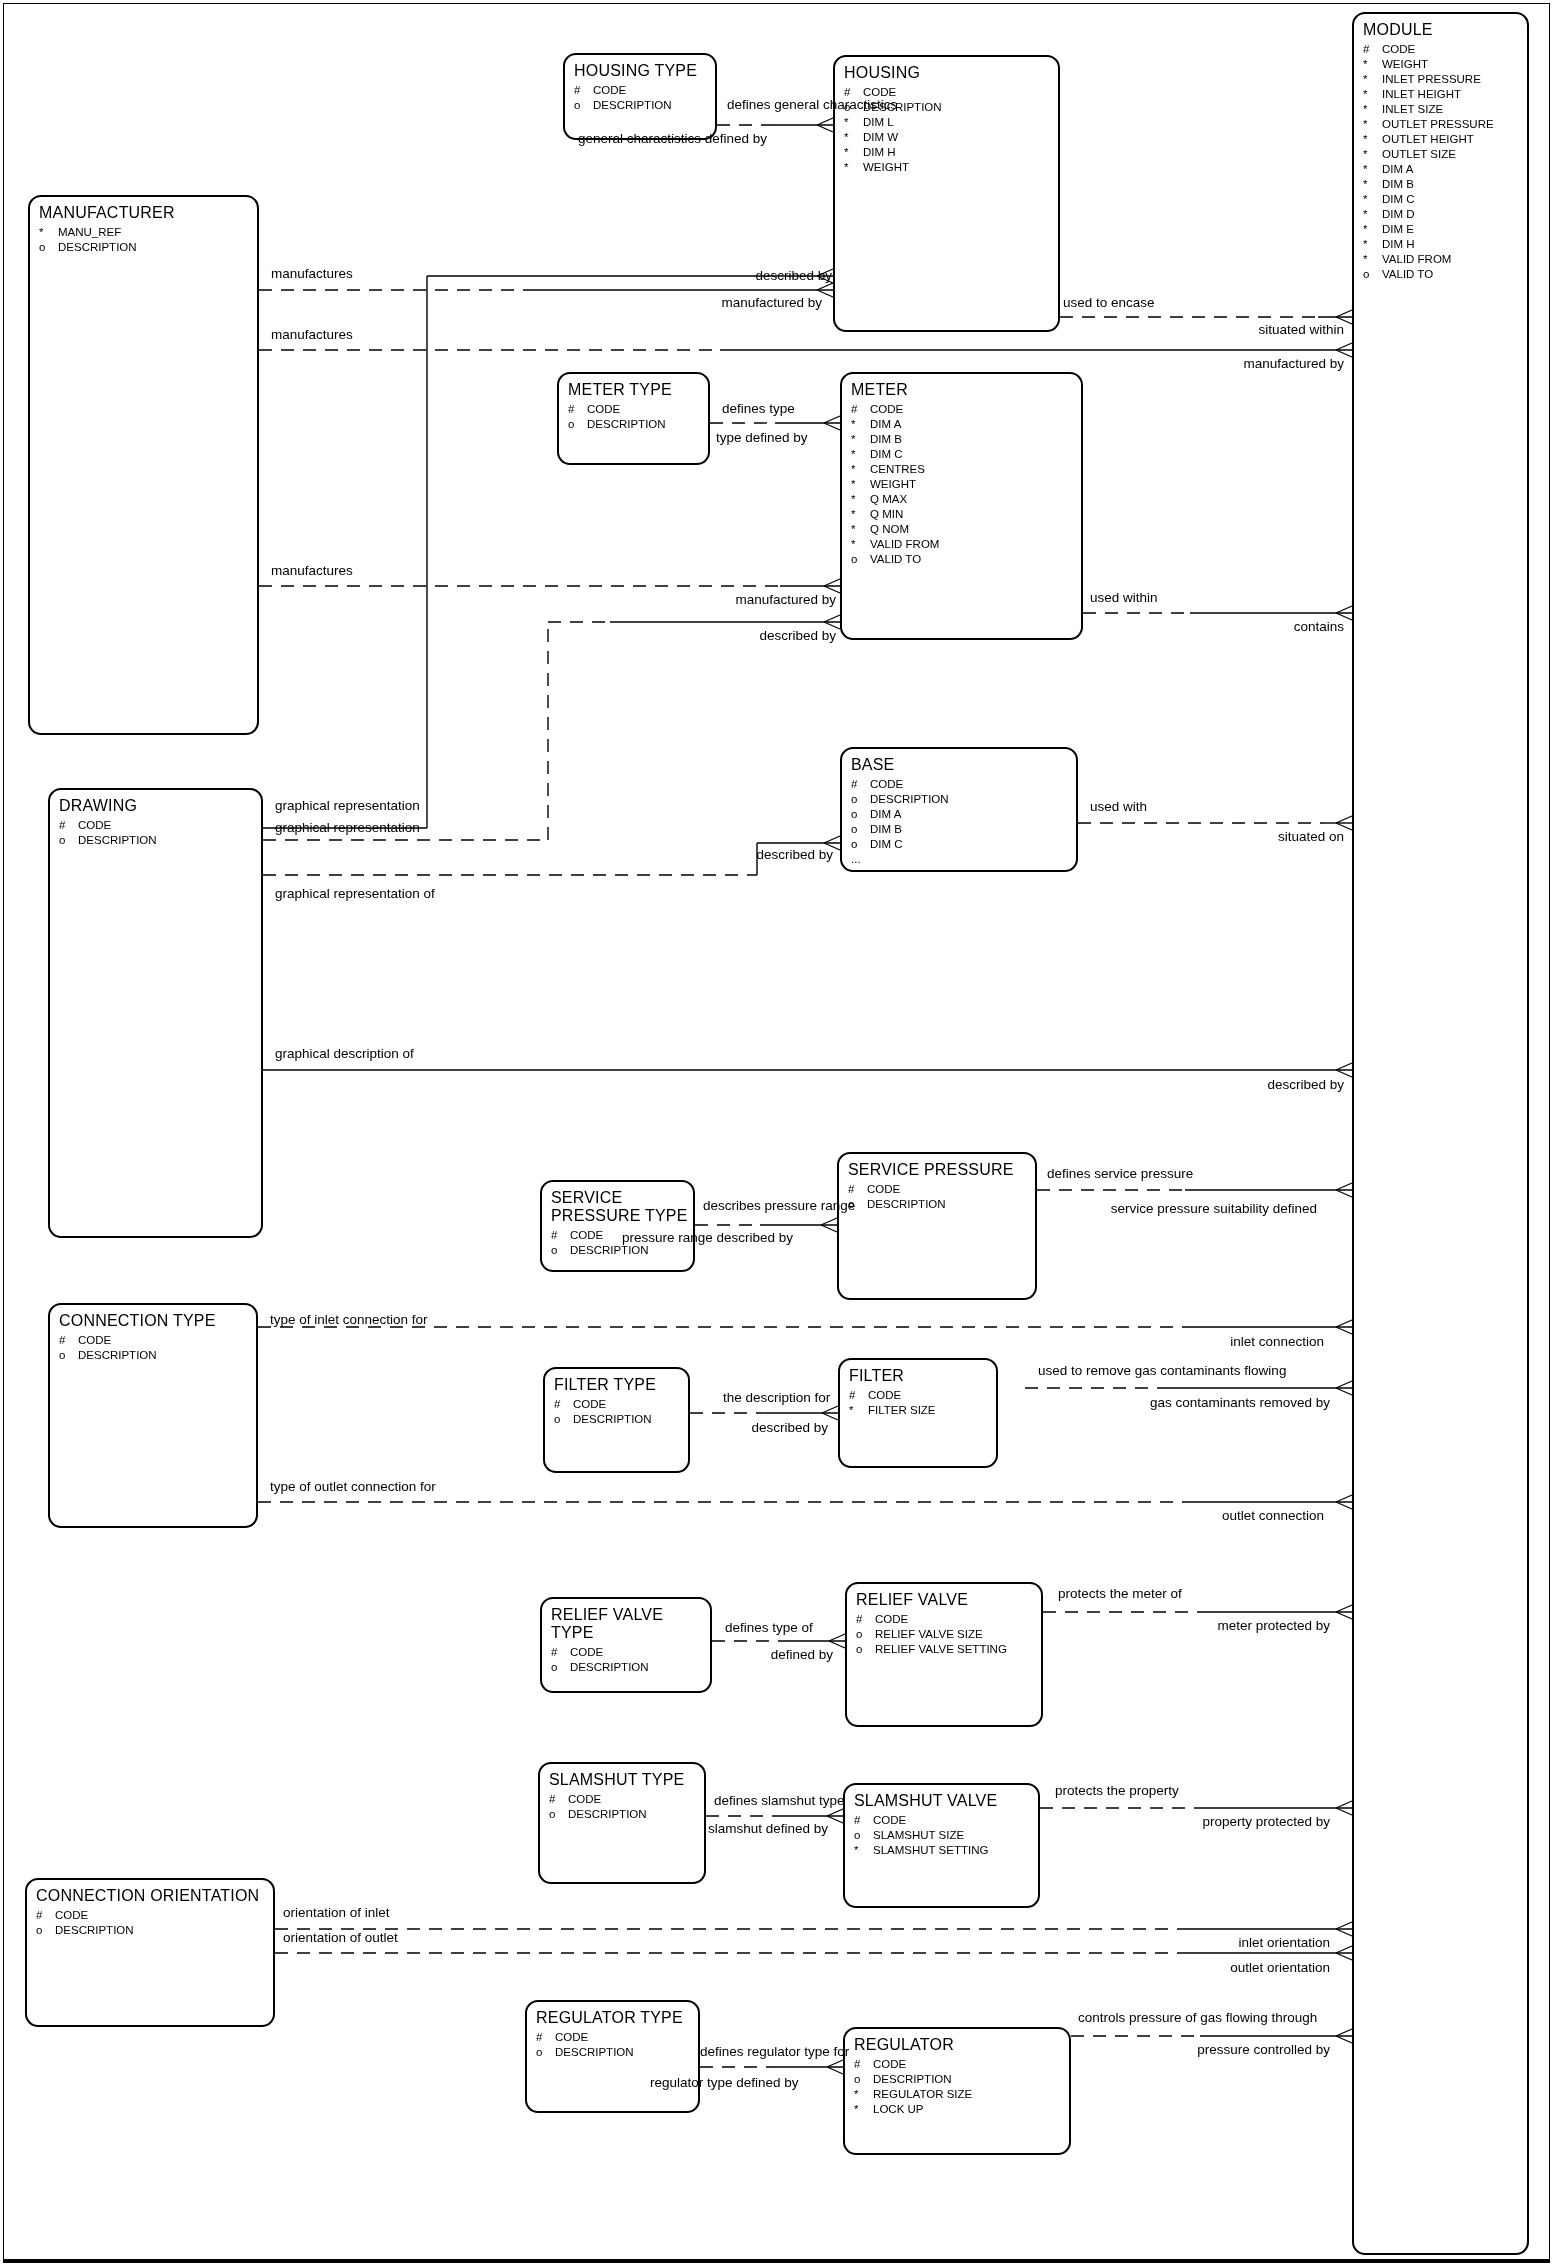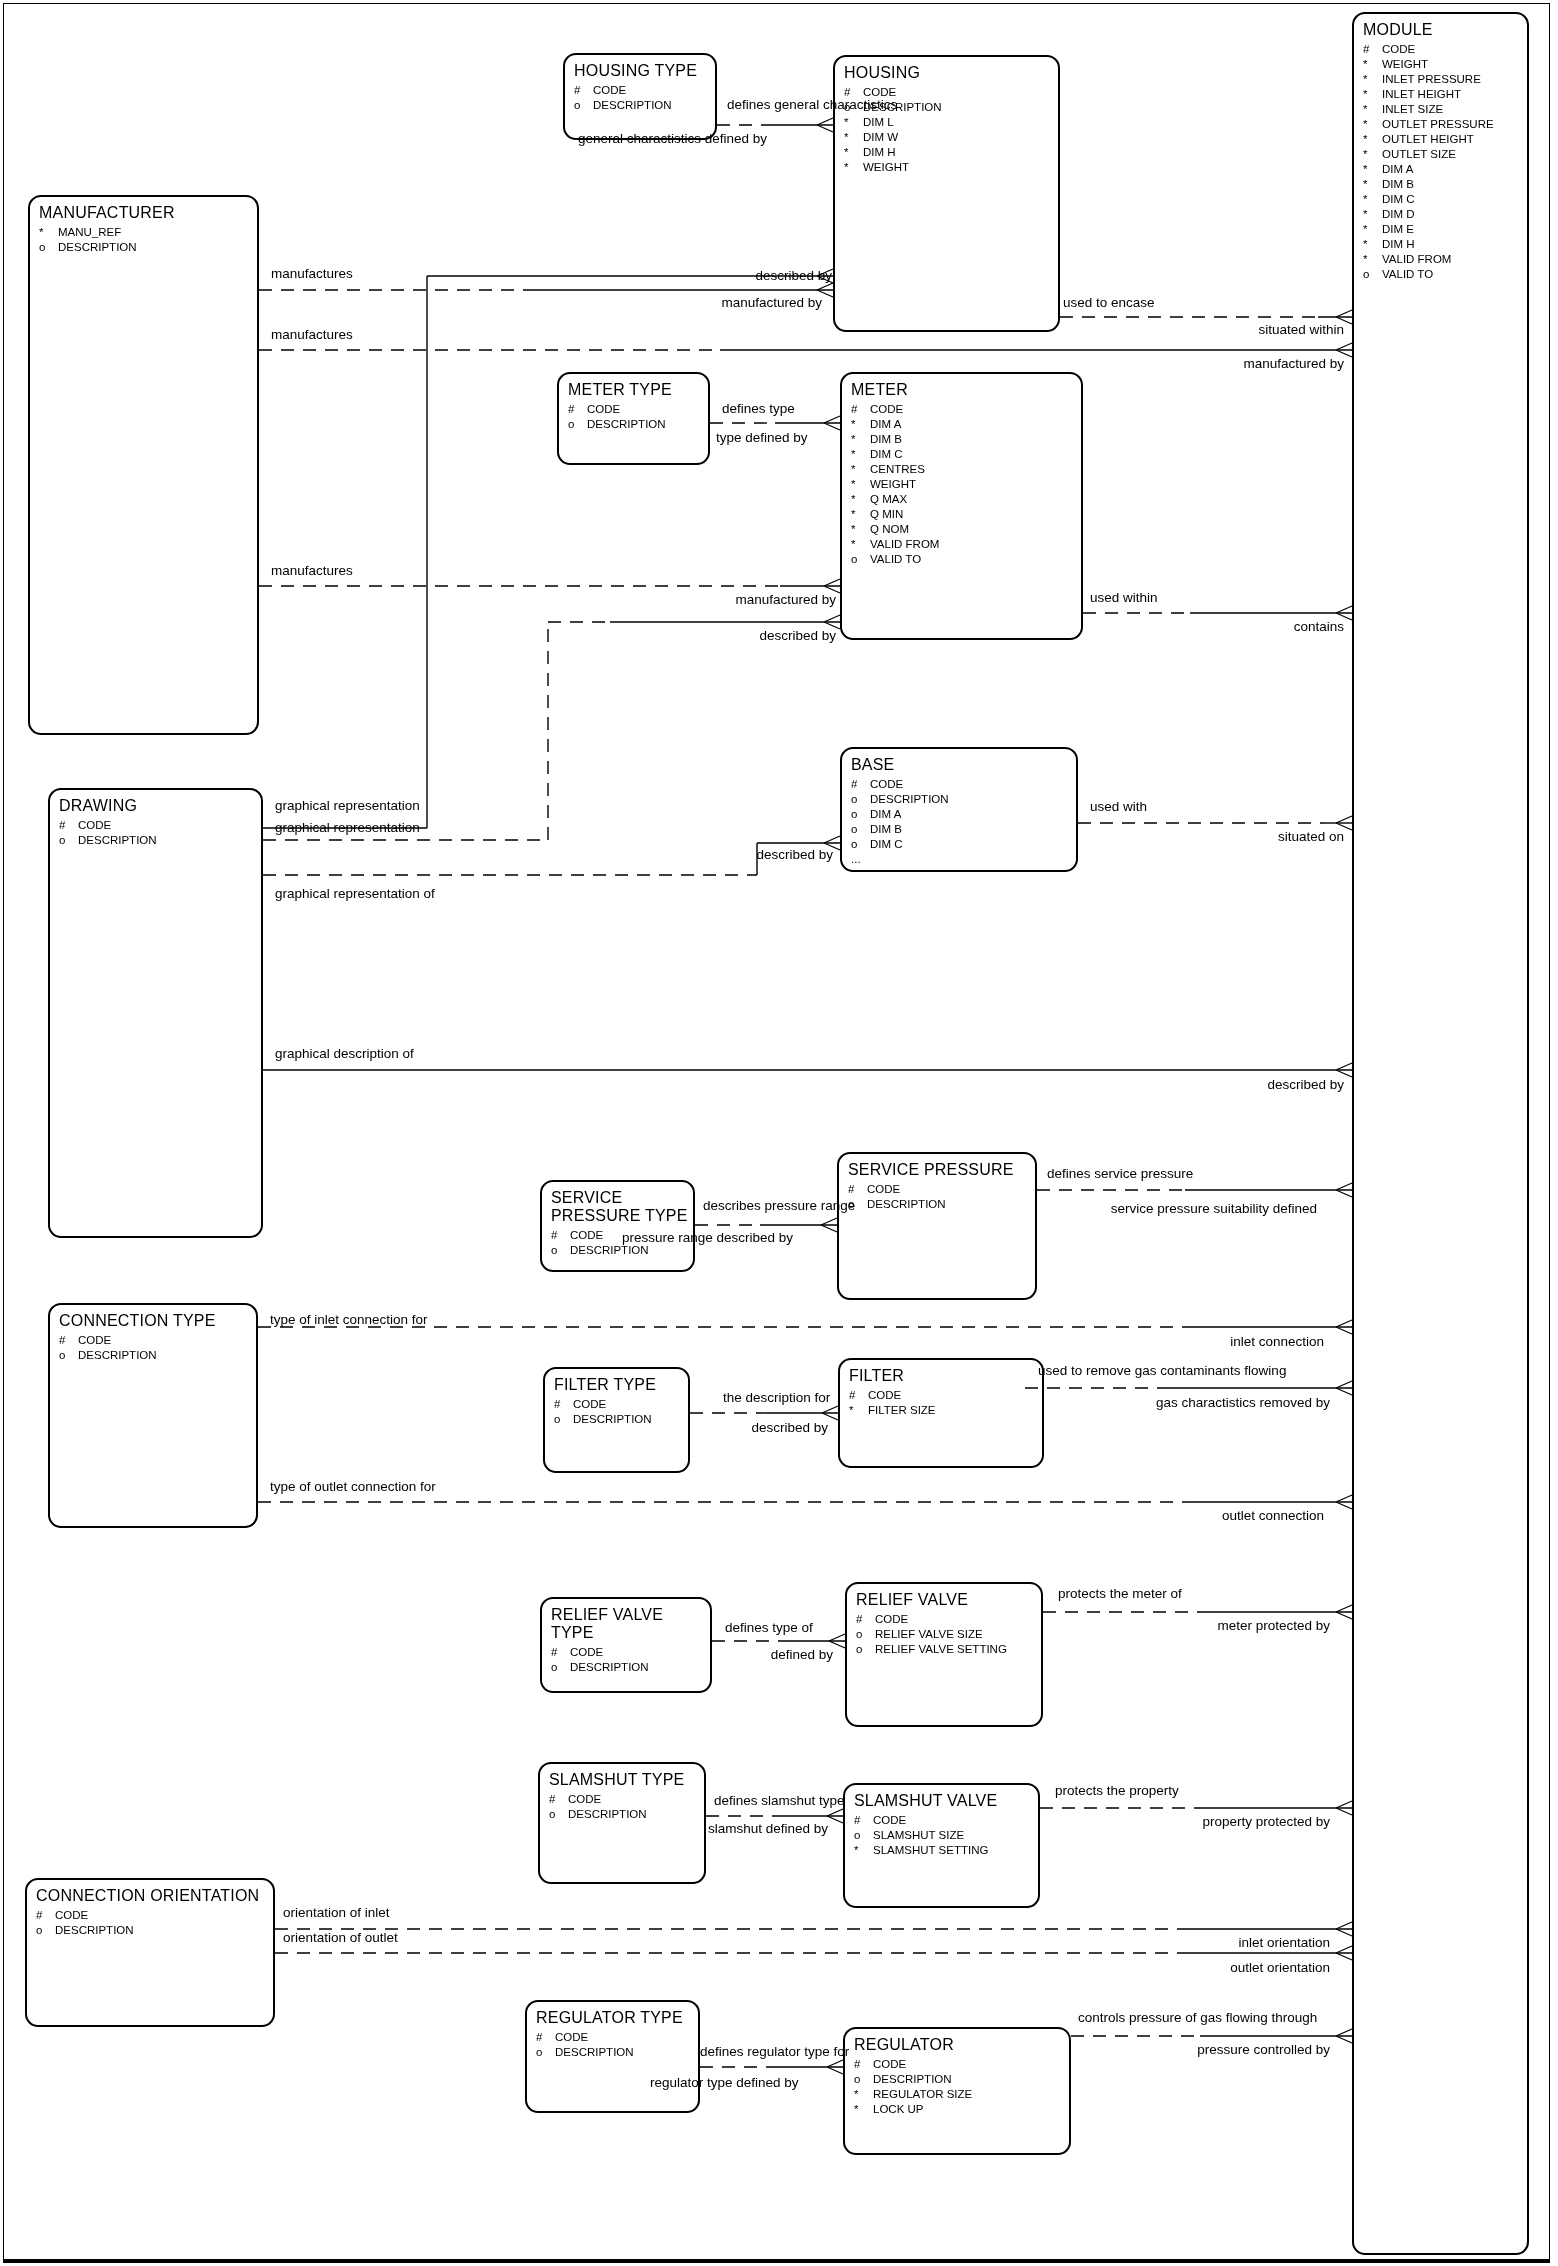--- a/index.html
+++ b/index.html
@@ -298,21 +298,21 @@
         <div class="etitle">FILTER TYPE</div>
         <div class="attr">
           <span class="tag">#</span>
           <span>CODE</span>
         </div>
         <div class="attr">
           <span class="tag">o</span>
           <span>DESCRIPTION</span>
         </div>
       </div>
-      <div class="entity" style="left: 838px; top: 1358px; width: 206px; height: 110px;">
+      <div class="entity" style="left: 838px; top: 1358px; width: 160px; height: 110px;">
         <div class="etitle">FILTER</div>
         <div class="attr">
           <span class="tag">#</span>
           <span>CODE</span>
         </div>
         <div class="attr">
           <span class="tag">*</span>
           <span>FILTER SIZE</span>
         </div>
       </div>
@@ -493,21 +493,21 @@
       <div class="rlabel r" style="left: 1344px; top: 1077px;">described by</div>
       <div class="rlabel" style="left: 703px; top: 1198px;">describes pressure range</div>
       <div class="rlabel" style="left: 622px; top: 1230px;">pressure range described by</div>
       <div class="rlabel" style="left: 1047px; top: 1166px;">defines service pressure</div>
       <div class="rlabel r" style="left: 1317px; top: 1201px;">service pressure suitability defined</div>
       <div class="rlabel" style="left: 270px; top: 1304px; margin-top: 8px;">type of inlet connection for</div>
       <div class="rlabel r" style="left: 1324px; top: 1334px;">inlet connection</div>
       <div class="rlabel" style="left: 700px; top: 1390px; margin-left: 23px;">the description for</div>
       <div class="rlabel r" style="left: 828px; top: 1420px;">described by</div>
       <div class="rlabel" style="left: 1038px; top: 1363px;">used to remove gas contaminants flowing</div>
-      <div class="rlabel r" style="left: 1330px; top: 1395px;">gas charactistics removed by</div>
+      <div class="rlabel r" style="left: 1330px; top: 1395px;">gas contaminants removed by</div>
       <div class="rlabel" style="left: 270px; top: 1479px;">type of outlet connection for</div>
       <div class="rlabel r" style="left: 1324px; top: 1508px;">outlet connection</div>
       <div class="rlabel" style="left: 725px; top: 1620px;">defines type of</div>
       <div class="rlabel r" style="left: 833px; top: 1647px;">defined by</div>
       <div class="rlabel" style="left: 1058px; top: 1586px;">protects the meter of</div>
       <div class="rlabel r" style="left: 1330px; top: 1618px;">meter protected by</div>
       <div class="rlabel" style="left: 714px; top: 1793px;">defines slamshut type</div>
       <div class="rlabel r" style="left: 828px; top: 1821px;">slamshut defined by</div>
       <div class="rlabel" style="left: 1055px; top: 1783px;">protects the property</div>
       <div class="rlabel r" style="left: 1330px; top: 1814px;">property protected by</div>

